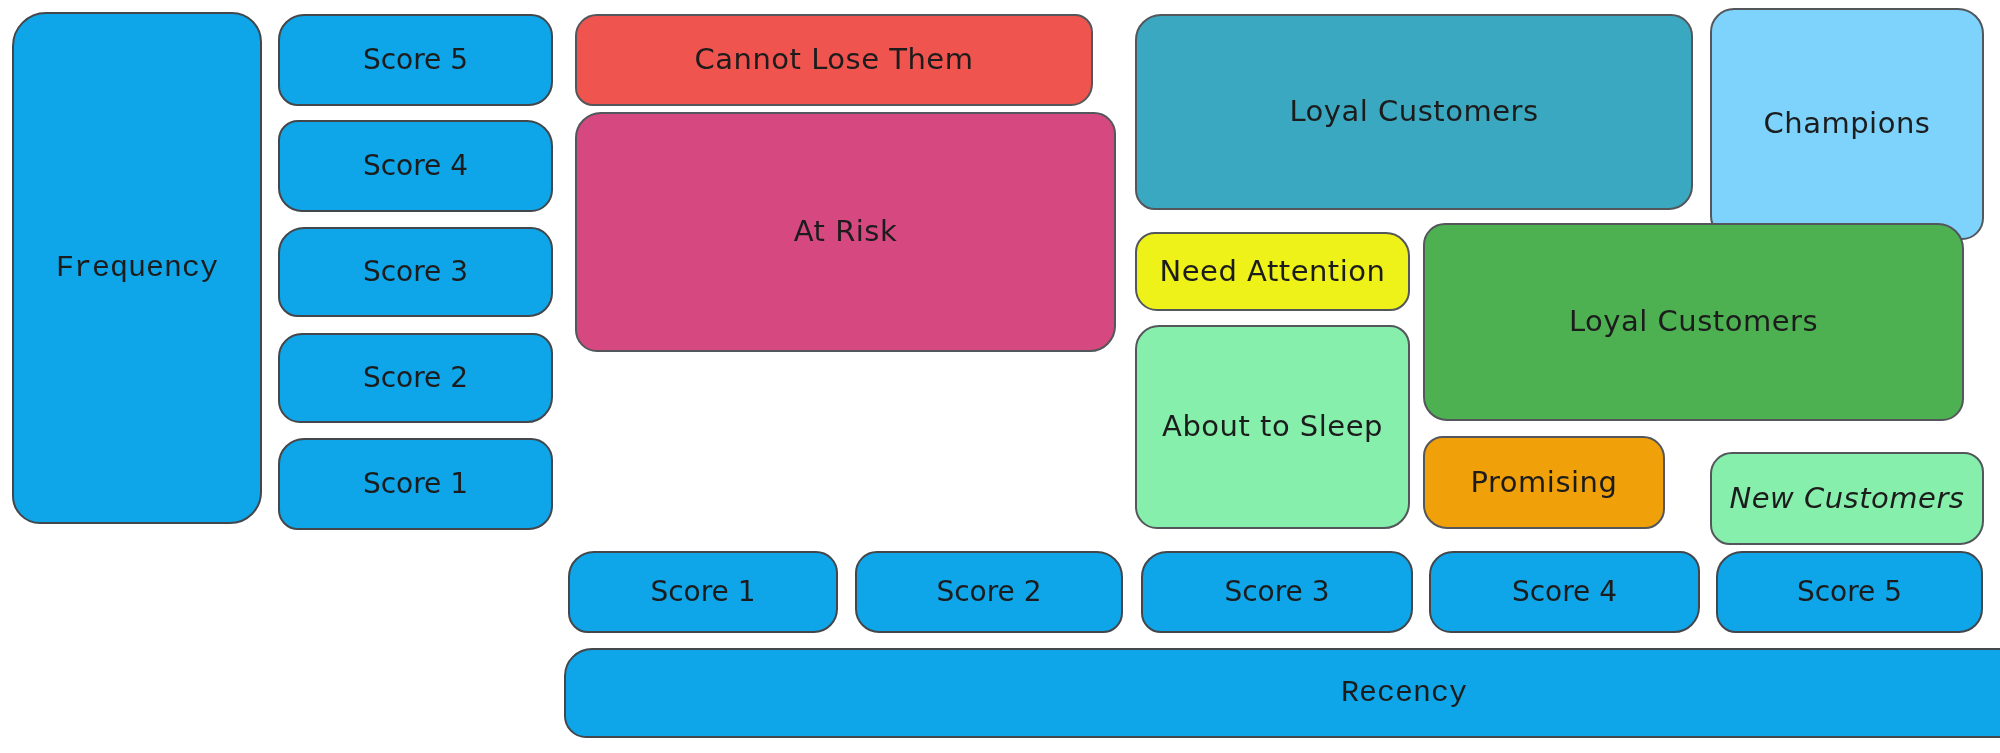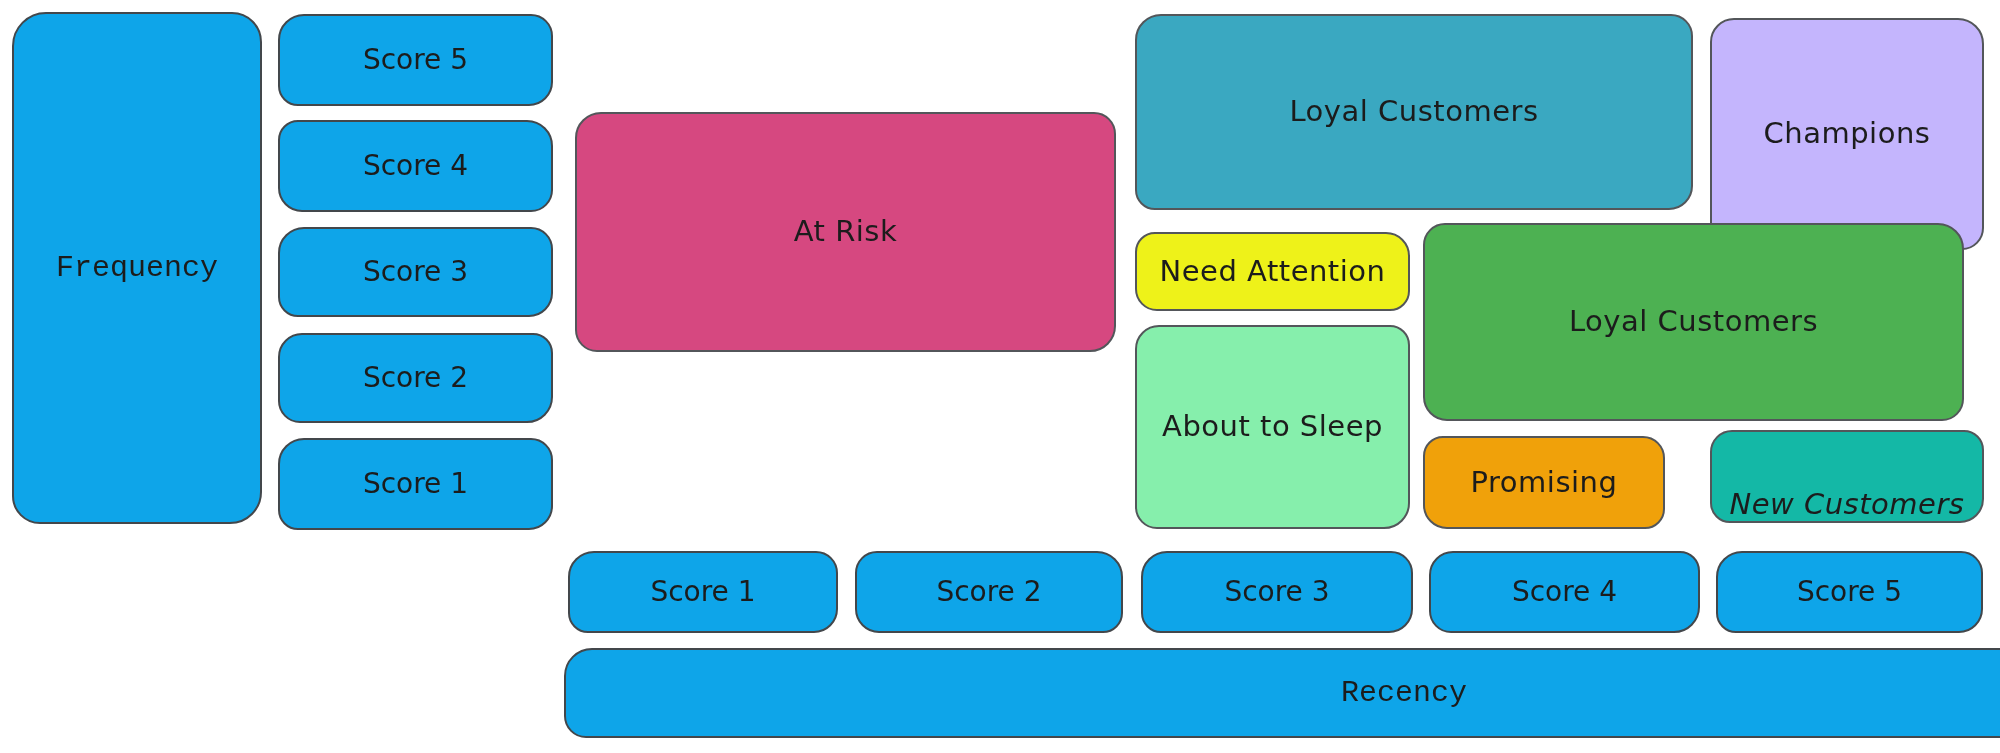--- a/index.html
+++ b/index.html
@@ -61,51 +61,54 @@
   <div class="box white" style="left:278px; top:227px; width:275px; height:90px;">
     <span class="lbl">Score 3</span>
   </div>
   <div class="box white" style="left:278px; top:333px; width:275px; height:90px; border-radius:24px 20px 26px 22px;">
     <span class="lbl">Score 2</span>
   </div>
   <div class="box white" style="left:278px; top:438px; width:275px; height:92px;">
     <span class="lbl">Score 1</span>
   </div>
 
+  <div class="box seg" style="left: 575px; top: 14px; width: 518px; height: 92px; background: rgb(240, 84, 79);">
+    <span class="lbl">Cannot Lose Them</span>
+  </div>
 
   <div class="box seg" style="left: 575px; top: 112px; width: 541px; height: 240px; border-radius: 26px 22px; background: rgb(214, 72, 128);">
     <span class="lbl">At Risk</span>
   </div>
 
 
   <div class="box seg" style="left: 1135px; top: 14px; width: 558px; height: 196px; border-radius: 26px 22px 24px 20px; background: rgb(58, 168, 193);">
     <span class="lbl">Loyal Customers</span>
   </div>
 
-  <div class="box seg" style="left: 1710px; top: 18px; width: 274px; height: 232px; border-radius: 24px 26px 22px 24px; background: #c4b5fd;">
+  <div class="box seg" style="left: 1710px; top: 8px; width: 274px; height: 232px; border-radius: 24px 26px 22px 24px; background: #7dd3fc;">
     <span class="lbl">Champions</span>
   </div>
 
   <div class="box seg" style="left: 1135px; top: 232px; width: 275px; height: 79px; border-radius: 20px 24px 20px 22px; background: rgb(238, 242, 25);">
     <span class="lbl">Need Attention</span>
   </div>
 
   <div class="box seg" style="left: 1423px; top: 223px; width: 541px; height: 198px; border-radius: 22px 26px 22px 24px; background: rgb(77, 177, 82);">
     <span class="lbl">Loyal Customers</span>
   </div>
 
   <div class="box seg" style="left: 1135px; top: 325px; width: 275px; height: 204px; border-radius: 24px 20px 26px 22px; background: #86efac;">
     <span class="lbl">About to Sleep</span>
   </div>
 
   <div class="box seg" style="left: 1423px; top: 436px; width: 242px; height: 93px; border-radius: 20px 22px 20px 24px; background: rgb(240, 161, 10);">
     <span class="lbl">Promising</span>
   </div>
 
-  <div class="box seg" style="left: 1710px; top: 430px; width: 274px; height: 93px; border-radius: 22px 20px 24px; font-style: italic; background: #14b8a6; align-items: flex-end;">
+  <div class="box seg" style="left: 1710px; top: 452px; width: 274px; height: 93px; border-radius: 22px 20px 24px; font-style: italic; background: #86efac;">
     <span class="lbl">New Customers</span>
   </div>
 
   <div class="box white" style="left:568px; top:551px; width:270px; height:82px;">
     <span class="lbl">Score 1</span>
   </div>
   <div class="box white" style="left:855px; top:551px; width:268px; height:82px; border-radius:22px 26px 20px 24px;">
     <span class="lbl">Score 2</span>
   </div>
   <div class="box white" style="left:1141px; top:551px; width:272px; height:82px;">

